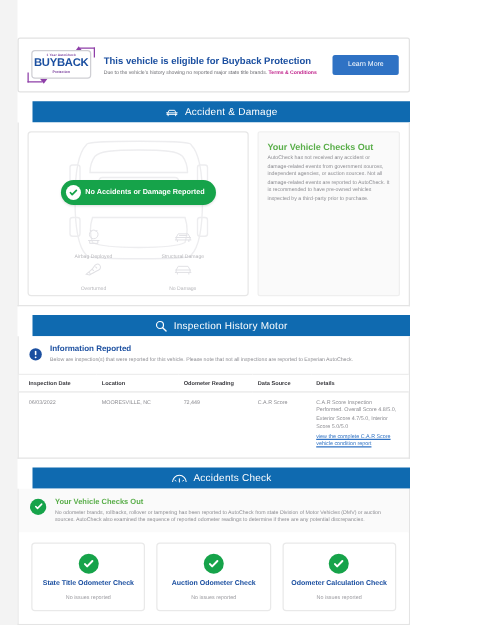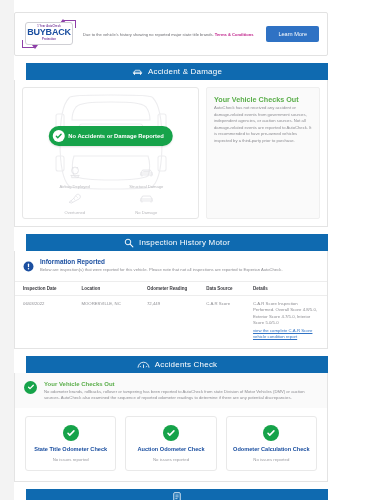--- a/index.html
+++ b/index.html
@@ -6,21 +6,21 @@
   body{
     width:382px;height:500px;overflow:hidden;
     background:#ffffff;
     font-family:"Liberation Sans",sans-serif;
     -webkit-font-smoothing:antialiased;
   }
   .page{
     position:relative;width:342px;height:500px;
     background:#f3f3f3;
     box-sizing:border-box;
-    padding:0 14px;
+    padding:18px 14px;
   }
   .sheet{
     position:absolute;left:14px;top:0;width:354px;height:500px;
     background:#ffffff;
   }
   .inner{position:relative;z-index:2;padding-top:12px;}
 
   
   .buyback{
     margin:0 0 7px 0;
@@ -156,20 +156,21 @@
       <div class="bb-logo">
         <div class="arrow tr"></div>
         <div class="arrow bl"></div>
         <div class="plate">
           <div class="bb-l1">1 Year AutoCheck</div>
           <div class="bb-l2">BUYBACK</div>
           <div class="bb-l3">Protection</div>
         </div>
       </div>
       <div class="bb-text">
+        <div class="bb-title">This vehicle is eligible for Buyback Protection</div>
         <div class="bb-sub">
           <span>Due to the vehicle's history showing no reported major state title brands.</span>
           <span class="tc">Terms &amp; Conditions</span>
         </div>
       </div>
       <button class="bb-btn">Learn More</button>
     </div>
 
     <div>
       <div class="secbar">

